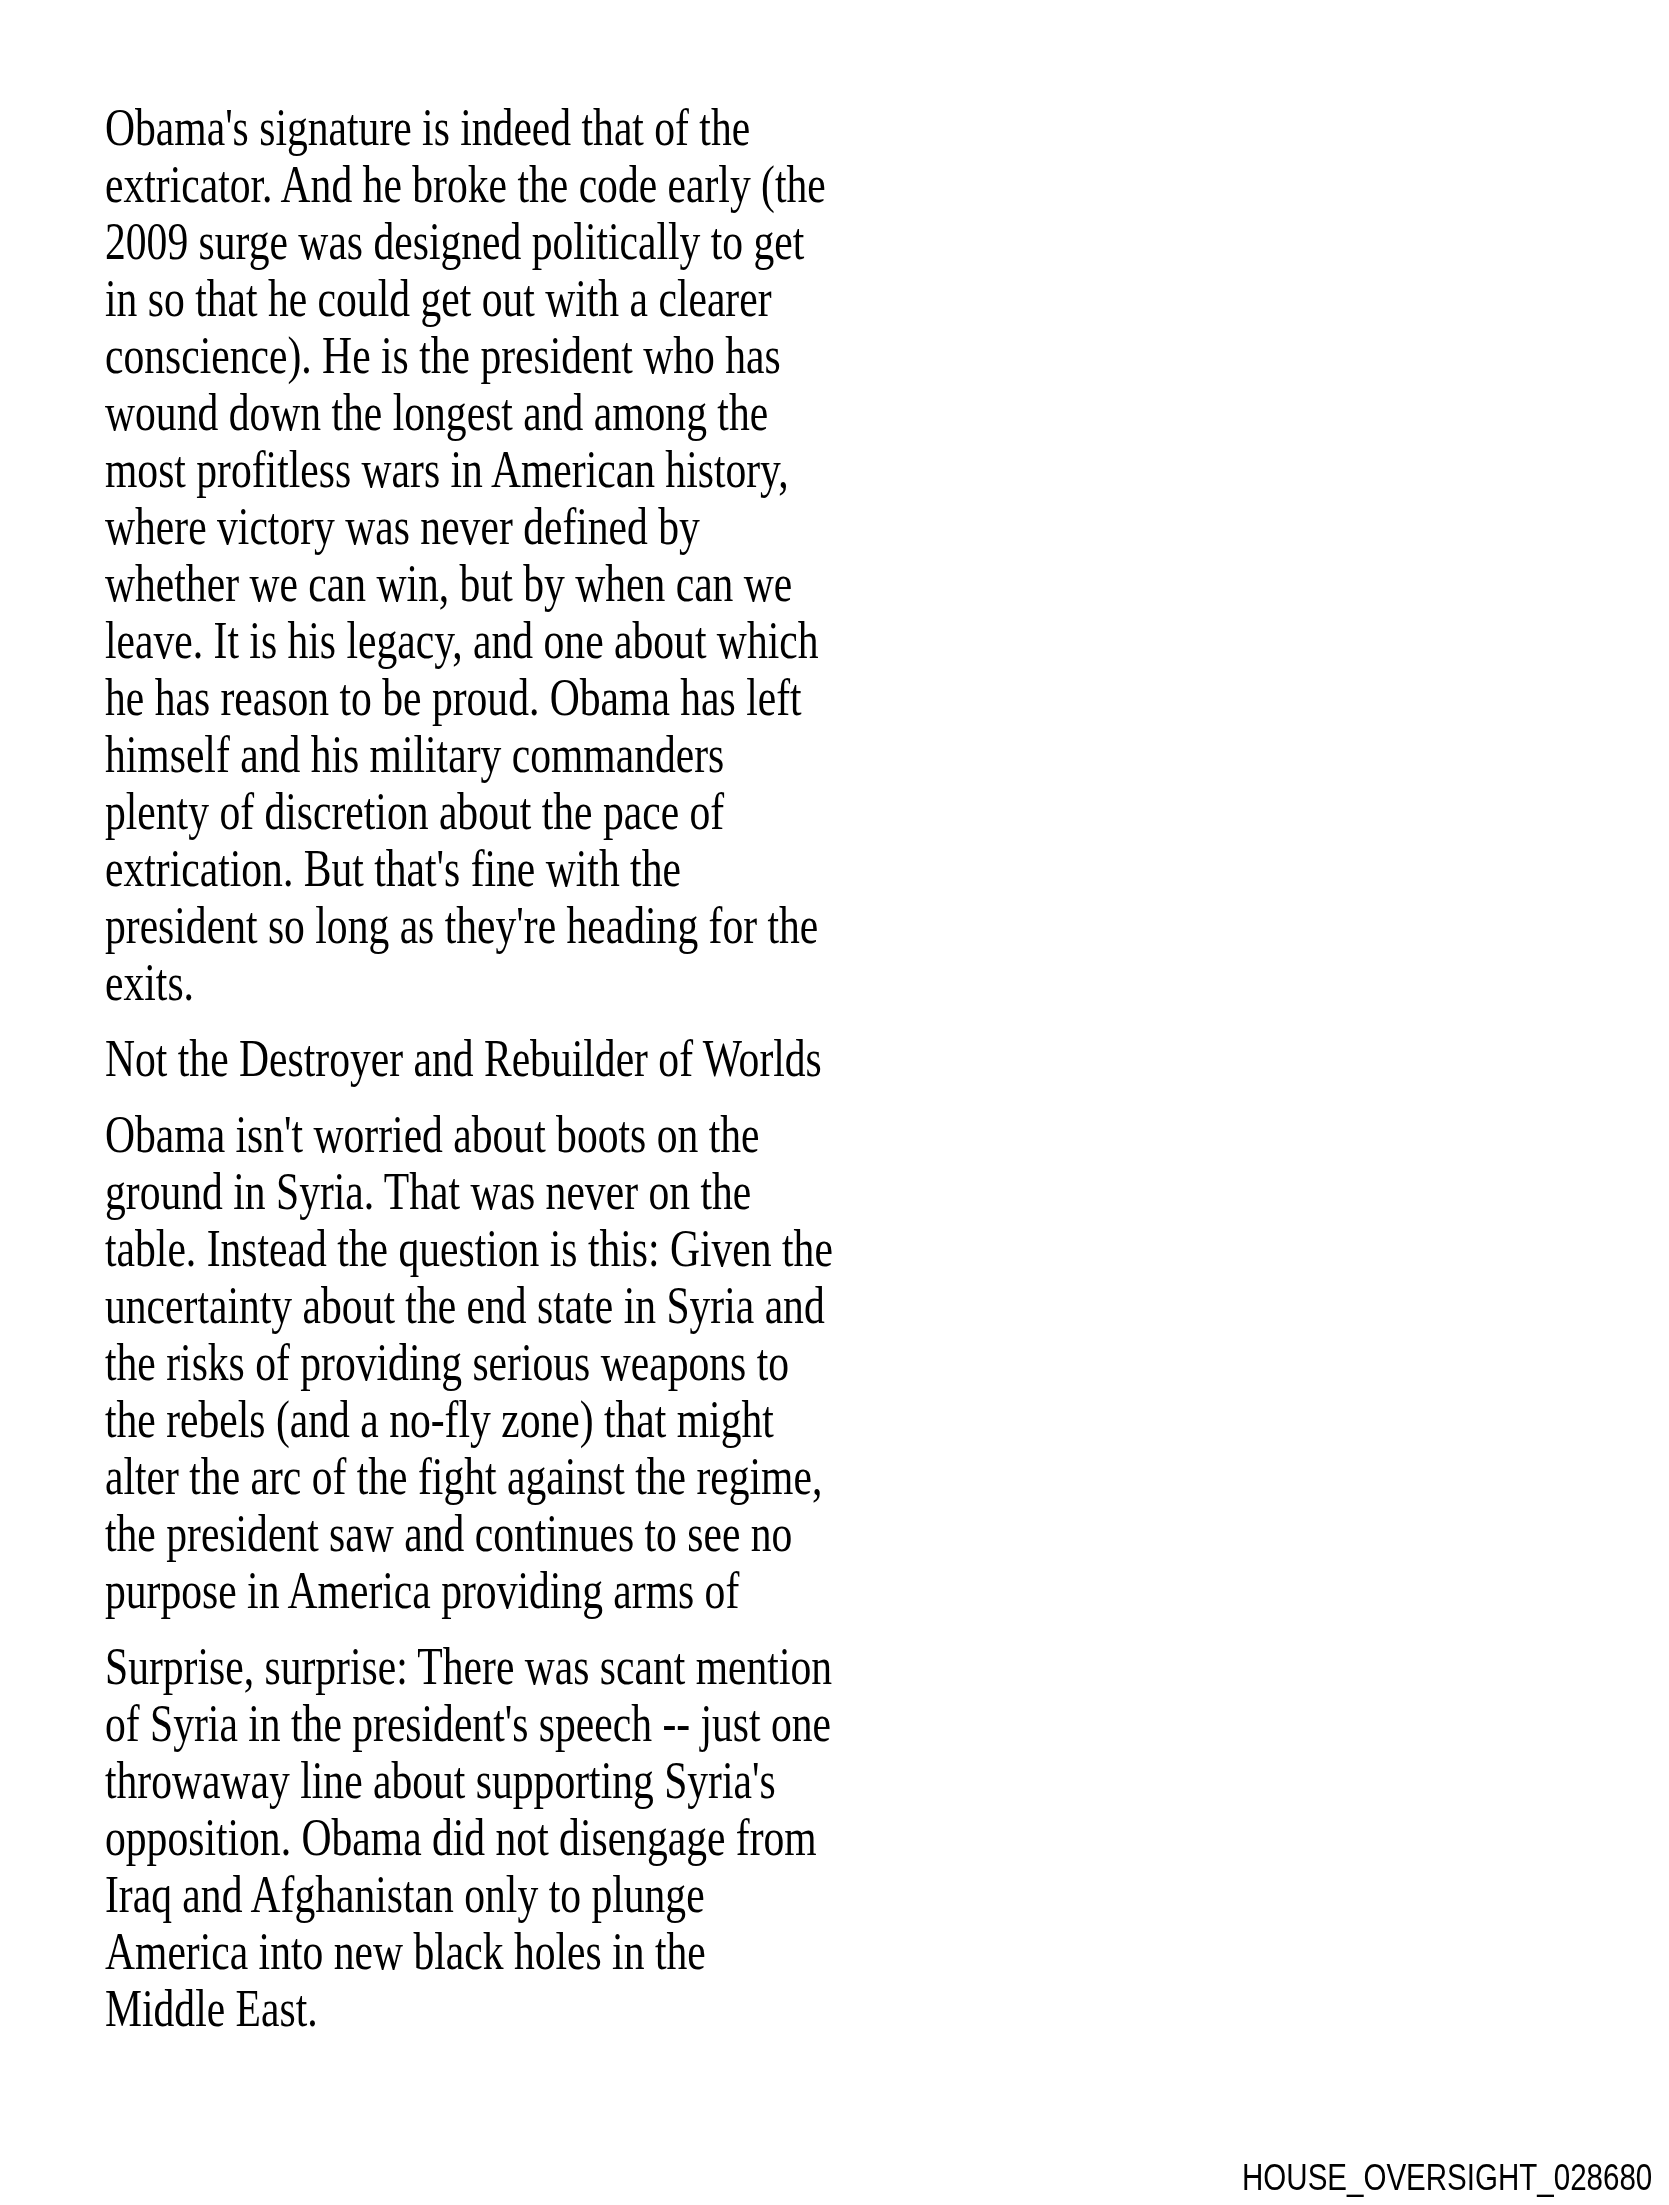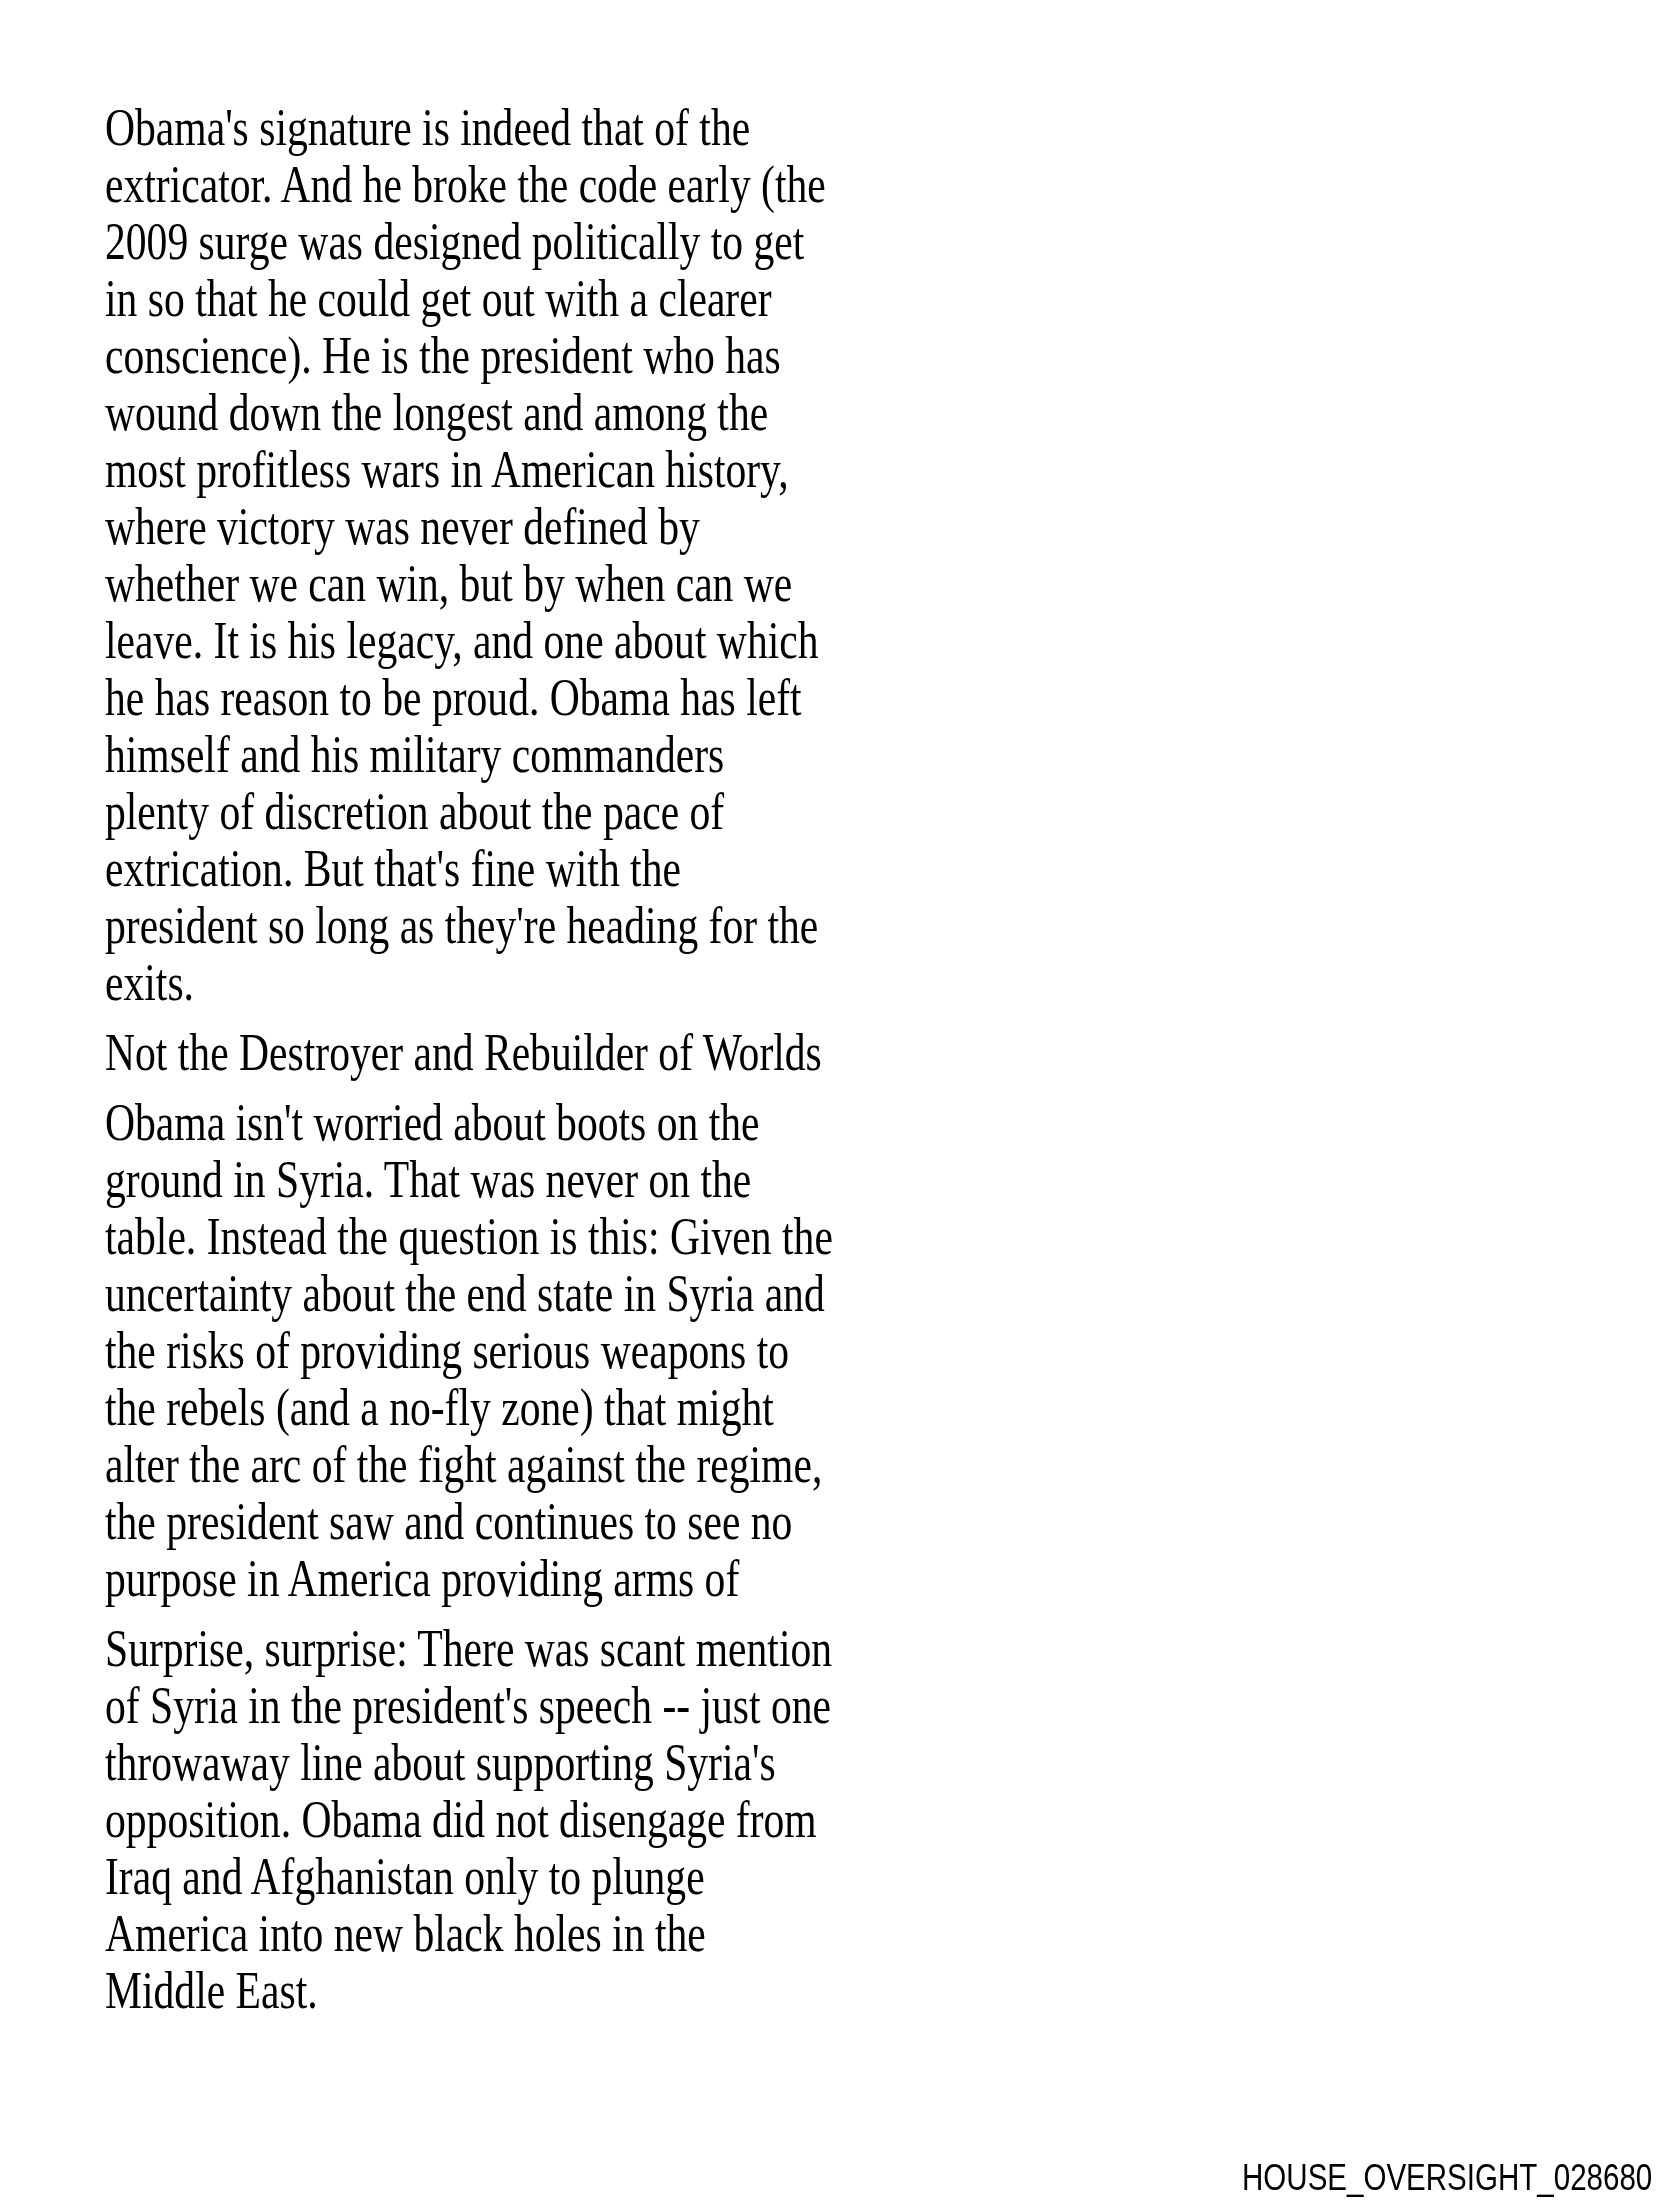--- a/index.html
+++ b/index.html
@@ -16,21 +16,21 @@
     color: #000000;
     font-family: "Liberation Serif", "DejaVu Serif", serif;
   }
   .text-column {
     position: absolute;
     left: 105px;
     top: 99px;
     width: 880px;
   }
   .block + .block {
-    margin-top: 13px;
+    margin-top: 19px;
   }
   .line {
     white-space: nowrap;
     font-size: 52px;
     line-height: 57px;
     transform: scaleX(0.80);
     transform-origin: 0 50%;
   }
   .heading .line {
     font-weight: normal; 

